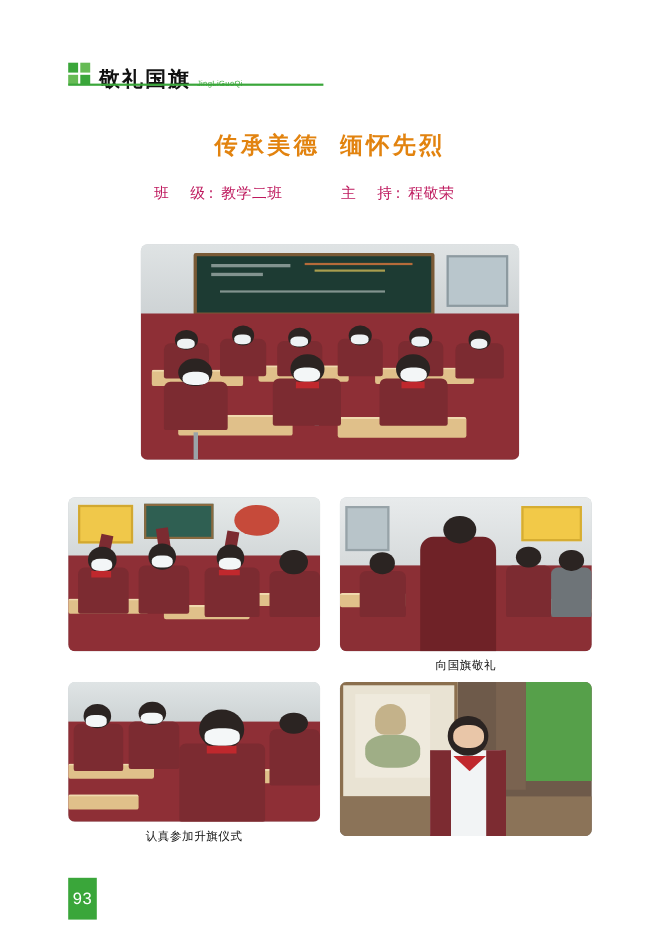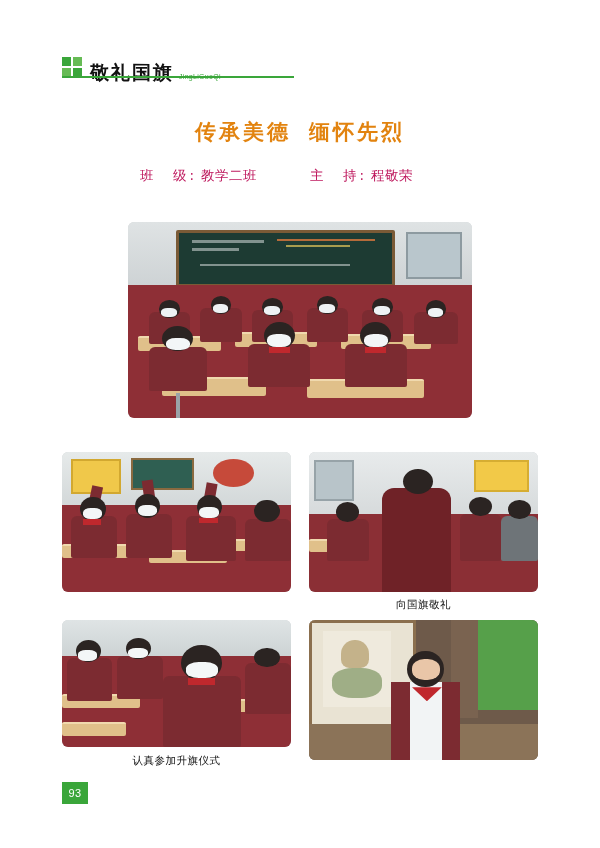--- a/index.html
+++ b/index.html
@@ -156,27 +156,27 @@
   .desk-leg { position:absolute; background:#9aa3a8; }
   .head { position:absolute; border-radius:50%; background:#2b2422; }
   .mask { position:absolute; border-radius:40%; background:#eef2f4; }
   .body { position:absolute; border-radius:6px 6px 2px 2px; background:#7c2b31; }
   .scarf { position:absolute; background:#c0282d; }
 
   
   .page-num {
     position: absolute;
     left: 62px;
-    top: 782px;
+    top: 798px;
     width: 26px;
-    height: 22px;
+    height: 38px;
     background: #3aa63a;
     color: #ffffff;
     font-family: "Liberation Sans", sans-serif;
-    font-size: 11px;
+    font-size: 15px;
     display: flex;
     align-items: center;
     justify-content: center;
     letter-spacing: 0.5px;
   }
 </style>
 </head>
 <body>
 
 <div class="page">

